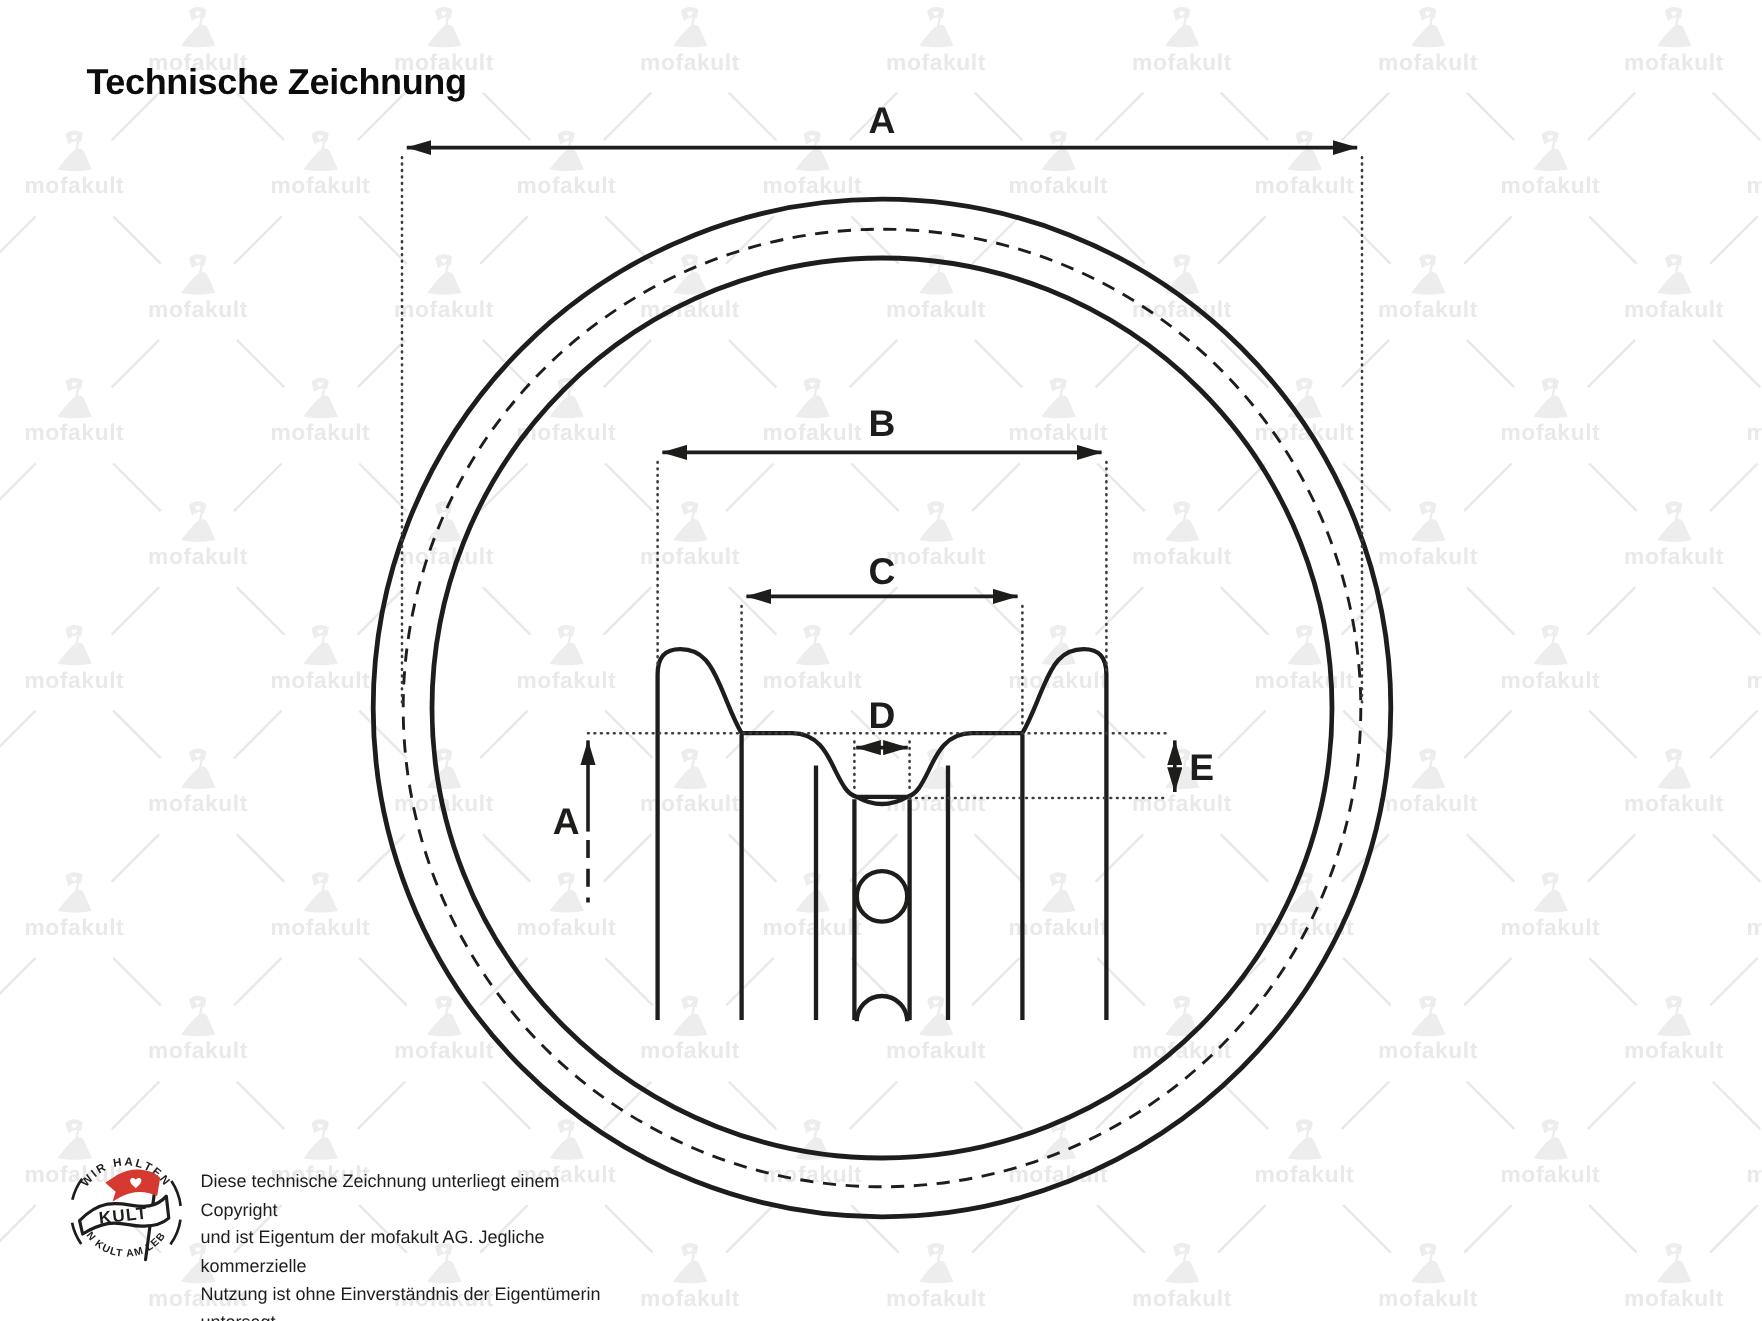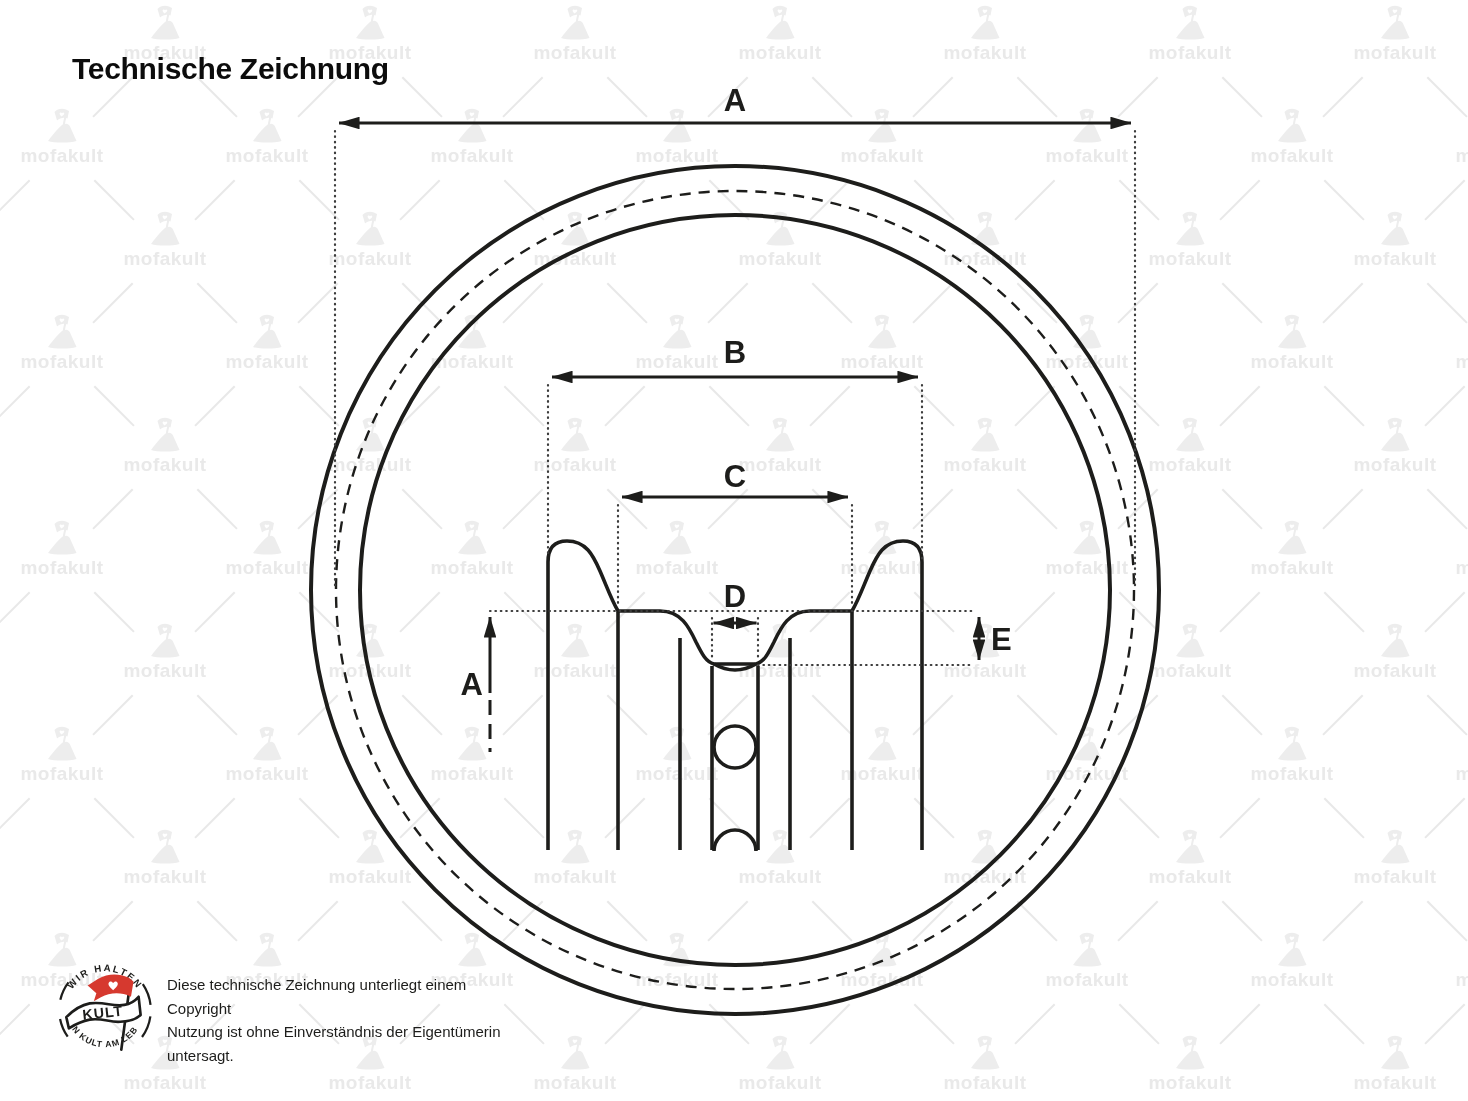--- a/index.html
+++ b/index.html
@@ -618,15 +618,16 @@
   </text>
   <path d="M80 26 L71 94" stroke="#1d1d1b" stroke-width="2.6" fill="none" stroke-linecap="round"></path>
   <path fill="#d6392f" d="M38 31 L48 24.5 C58 19 68 19 78 23 L83 27 L80.5 42 C70 37 60 38 51 42.5 L44 46.5 L46.5 38.5 Z"></path>
   <path fill="#ffffff" d="M63 35.5 C59.5 32.5 57.7 30.2 58.7 28.2 C59.6 26.5 61.8 26.8 63 28.6 C64.2 26.8 66.4 26.5 67.3 28.2 C68.3 30.2 66.5 32.5 63 35.5 Z"></path>
   <path fill="#ffffff" stroke="#1d1d1b" stroke-width="2.6" stroke-linejoin="round" d="M17 62 C25 54 32 50 40 48.5 C55 46.5 62 52 74 50 C80 49 84.5 46 88 42 L90 60 C85 64.5 78.5 66.5 70 66.5 C60 67.5 52 62.5 40 64.5 C32 66 26 69 19.5 73 Z"></path>
   <text x="53" y="62.5" text-anchor="middle" transform="rotate(-6 53 59)" style="font:800 14px 'Liberation Sans',sans-serif;letter-spacing:1px" fill="#1d1d1b">KULT</text>
 </svg>
 
 <div id="copyright">
   <div class="cp-line"><span class="b">Diese technische Zeichnung unterliegt einem Copyright</span></div>
+  <div class="cp-line"><span class="b">und ist Eigentum der mofakult AG.</span><span> Jegliche kommerzielle</span></div>
   <div class="cp-line">Nutzung ist ohne Einverständnis der Eigentümerin untersagt.</div>
 
 </div>
 
 </body></html>

